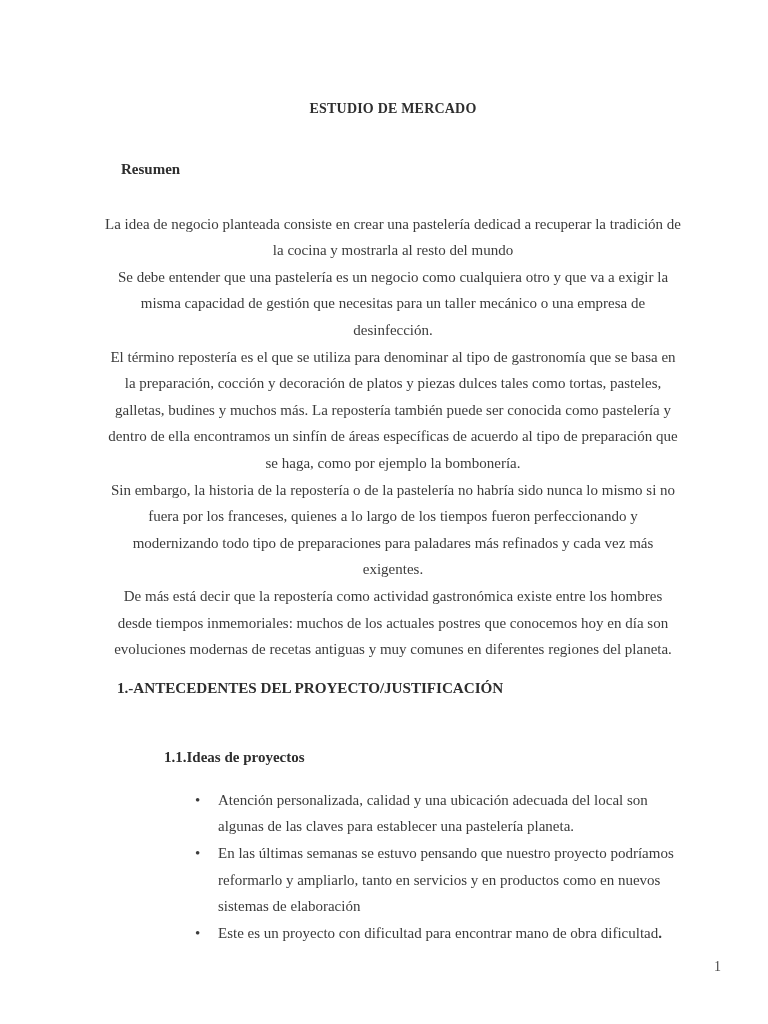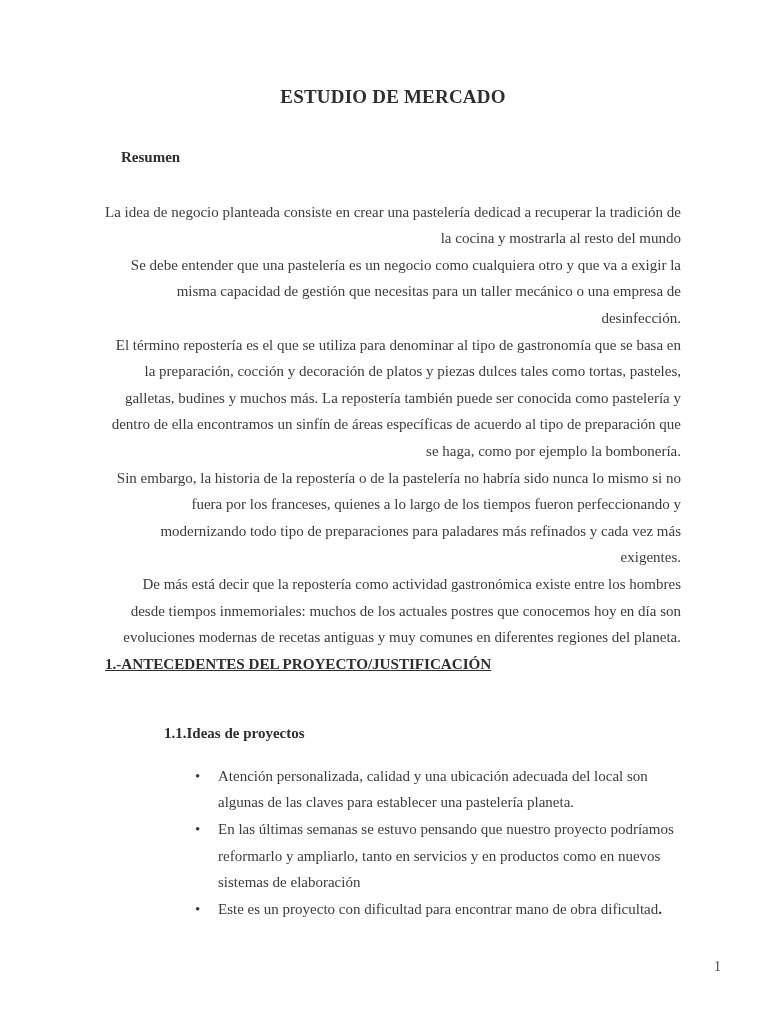--- a/index.html
+++ b/index.html
@@ -28,23 +28,23 @@
   .content {
     position: absolute;
     left: 105px;
     top: 0;
     width: 576px;
   }
 
   .doc-title {
     text-align: center;
     font-weight: bold;
-    font-size: 19px;
+    font-size: 14px;
     letter-spacing: 0.2px;
-    margin: 4px;
+    margin: 16px;
     padding-top: 80px;
     line-height: 26px;
     color: #2e2e2e;
   }
 
   .section-label {
     font-weight: bold;
     font-size: 15px;
     line-height: 26.6px;
     margin: 16px;
@@ -54,36 +54,35 @@
 
   .para-block {
     margin: 0;
     padding-top: 12px;
   }
 
   .para {
     font-size: 15px;
     line-height: 26.6px;
     margin: 0;
-    text-align: right;
+    text-align: center;
     white-space: pre-line;
   }
 
   .para + .para {
     margin-top: 0;
   }
 
   .heading-1 {
     font-weight: bold;
     font-size: 15.2px;
     line-height: 26.6px;
-    margin: 0;
+    margin: 12px;
     letter-spacing: -0.05px;
     color: #2e2e2e;
-    text-decoration: underline;
   }
 
   .heading-2 {
     font-weight: bold;
     font-size: 15px;
     line-height: 26.6px;
     margin: 16px;
     padding-left: 43px;
     padding-top: 27px;
     color: #2e2e2e;

